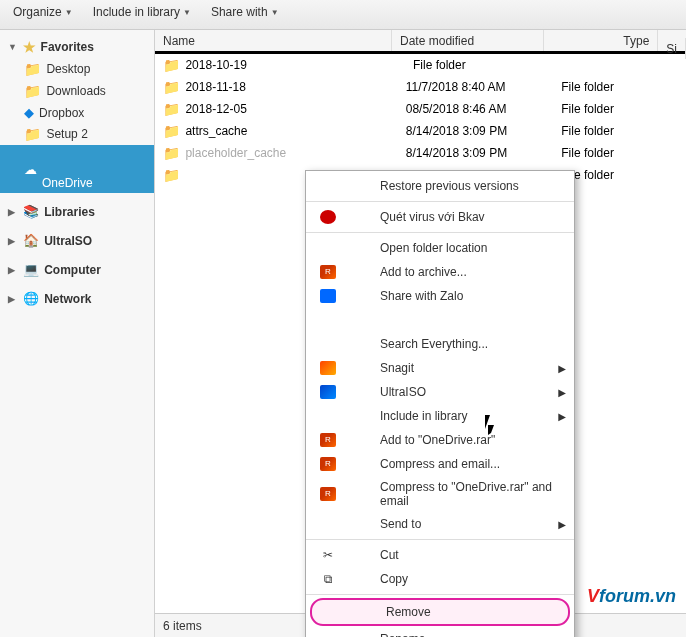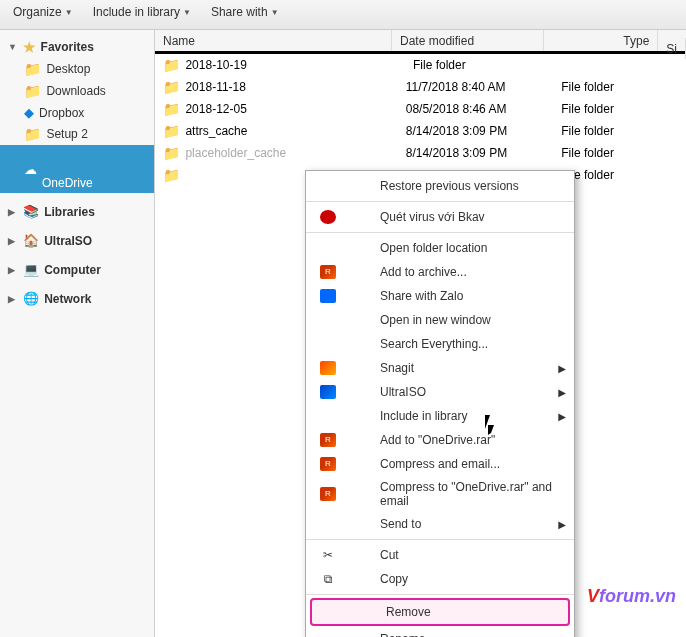--- a/index.html
+++ b/index.html
@@ -182,21 +182,21 @@
       display: flex;
       align-items: center;
       padding: 4px 20px 4px 12px;
       cursor: pointer;
       font-size: 12px;
       color: #333;
       position: relative;
     }
     .ctx-item.remove-item {
       border: 2px solid #e020a0;
-      border-radius: 4px;
+      border-radius: 13px;
       margin: 1px 4px;
       padding: 4px 16px 4px 12px;
       background: #fff0f8;
       color: #333;
     }
     .ctx-icon {
       width: 20px;
       height: 16px;
       margin-right: 6px;
       display: flex;
@@ -295,21 +295,21 @@
       z-index: 150;
       font-family: Arial, sans-serif;
       font-size: 18px;
       font-weight: bold;
     }
     .watermark-v {
       color: #e82020;
       font-style: italic;
     }
     .watermark-text {
-      color: #8b5cf6;
+      color: #0369a1;
       font-style: italic;
     }
   </style>
 </head>
 <body>
 
 <div class="toolbar">
   <button class="toolbar-btn">
     <span>Organize</span>
     <span class="dropdown-arrow">▼</span>
@@ -454,20 +454,23 @@
         <div class="file-cell name">
             <span class="folder-icon">📁</span>
             <span></span>
           </div>
         <div class="file-cell date">8/14/2018 3:09 PM</div>
         <div class="file-cell type">File folder</div>
         <div class="file-cell size"></div>
       </div>
     </div>
 
+    <div class="status-bar">
+      <span>6 items</span>
+    </div>
 
     <div class="context-menu">
       <div class="ctx-item">
         <span class="ctx-icon"></span>
         <span class="ctx-item-text">Restore previous versions</span>
       </div>
       <div class="ctx-separator"></div>
       <div class="ctx-item">
         <span class="ctx-icon">
             <span class="bkav-icon"></span>
@@ -486,21 +489,20 @@
         <span class="ctx-item-text">Add to archive...</span>
       </div>
       <div class="ctx-item">
         <span class="ctx-icon">
             <span class="zalo-icon"></span>
           </span>
         <span class="ctx-item-text">Share with Zalo</span>
       </div>
       <div class="ctx-item">
         <span class="ctx-icon"></span>
-        <span class="ctx-item-text">Open in new window</span>
       </div>
       <div class="ctx-item">
         <span class="ctx-icon"></span>
         <span class="ctx-item-text">Search Everything...</span>
       </div>
       <div class="ctx-item">
         <span class="ctx-icon">
             <span class="snagit-icon"></span>
           </span>
         <span class="ctx-item-text">Snagit</span>

